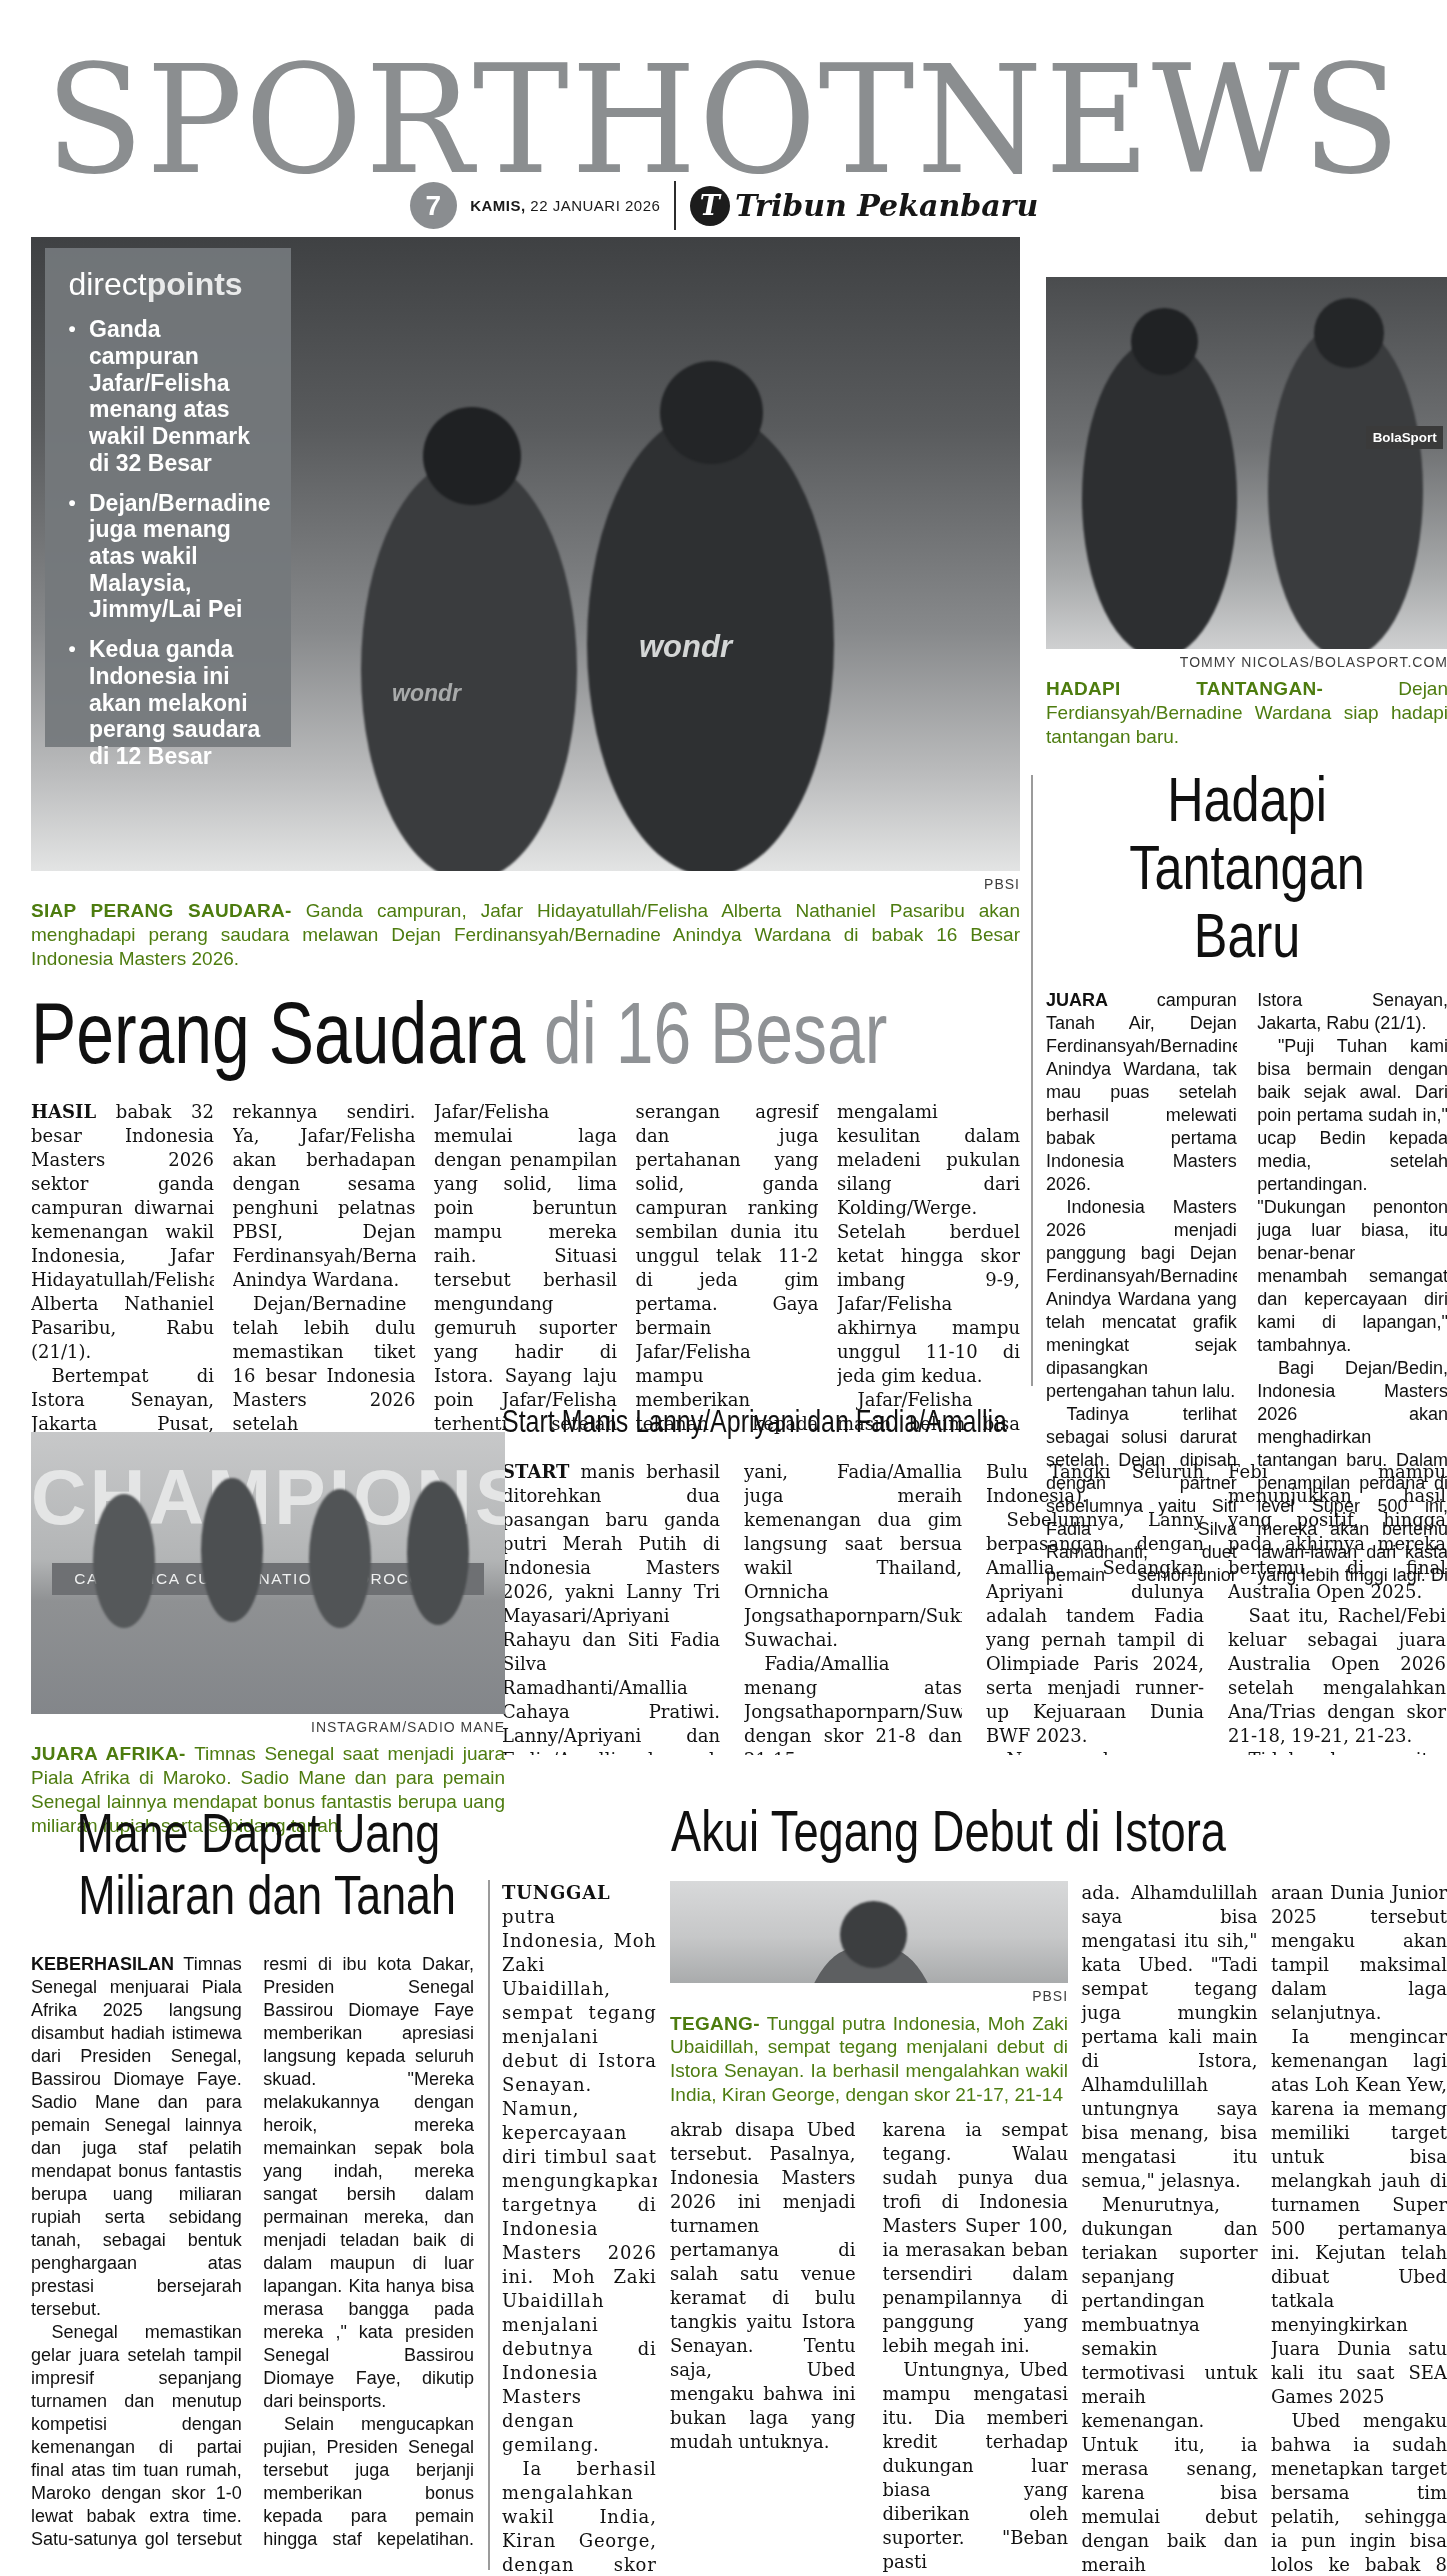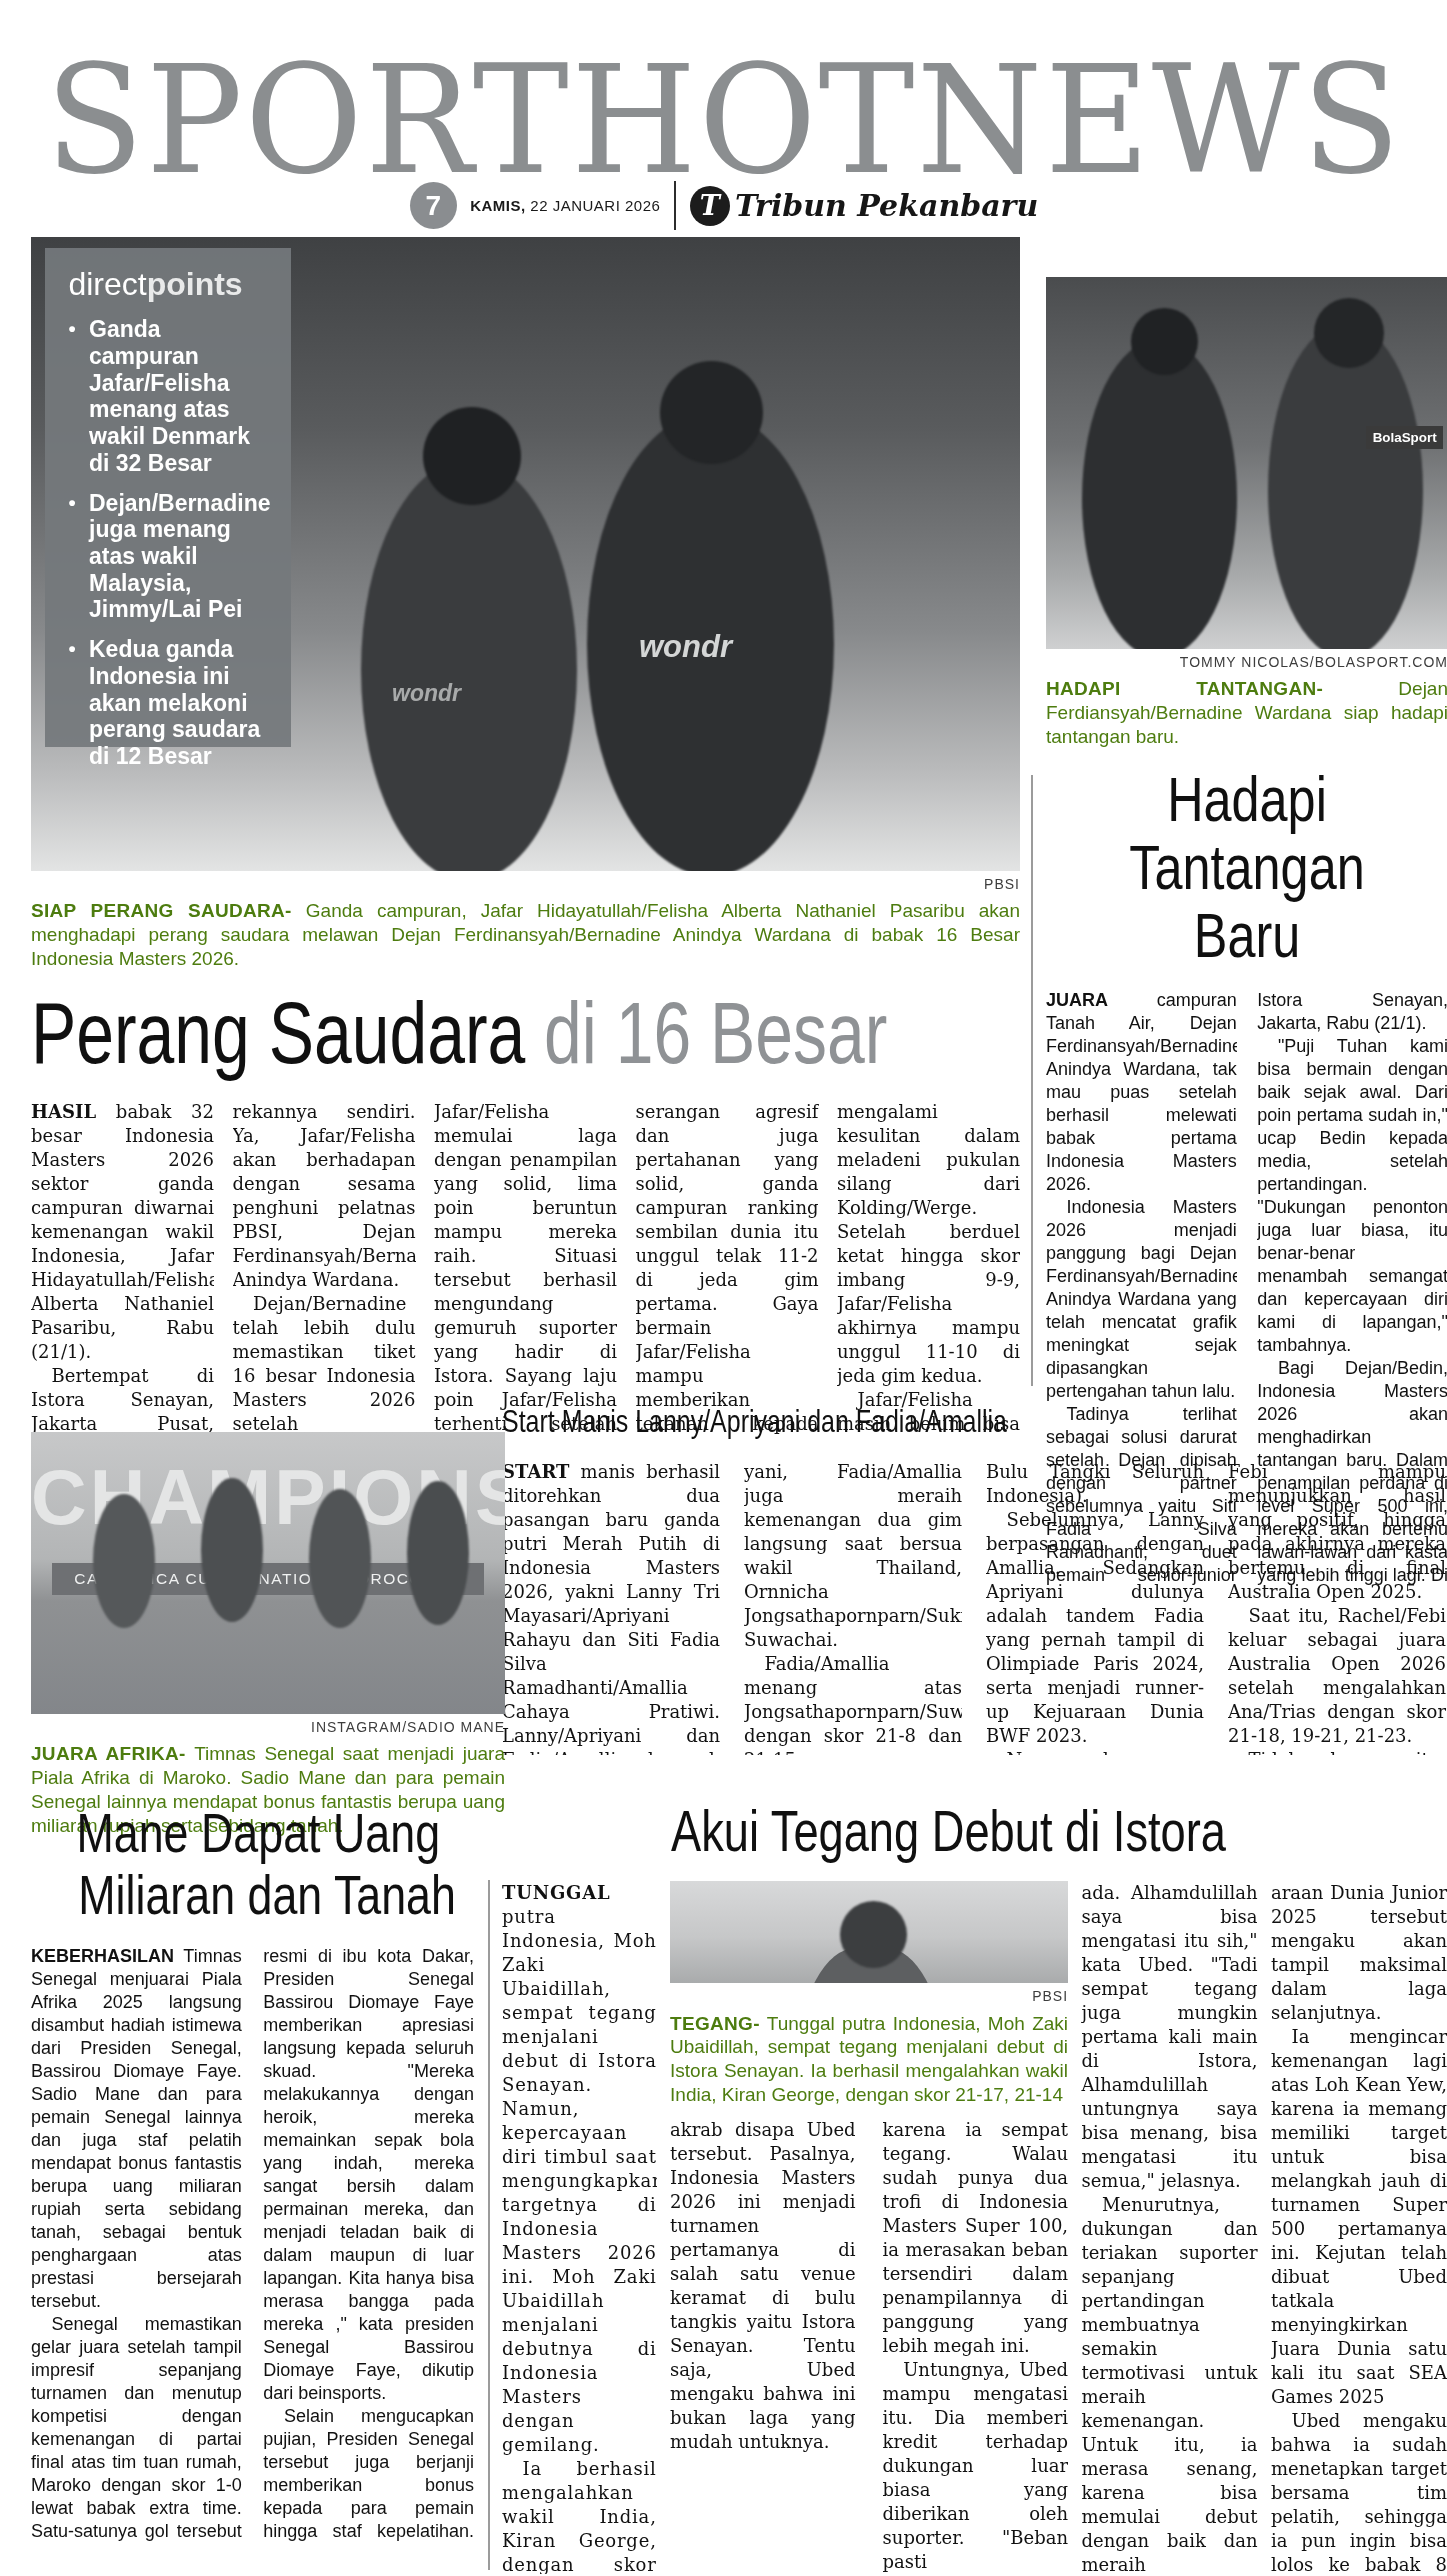--- a/index.html
+++ b/index.html
@@ -83,21 +83,21 @@
   .sen .photo { width:474px; height:282px; background:linear-gradient(180deg,#c7c8c9 0%,#b3b5b6 45%,#8f9193 60%,#83868a 100%); }
   .champs { position:absolute; left:0; top:20.6px; width:100%; text-align:center; color:#e9eaea;
             font-family:"Liberation Sans",sans-serif; font-weight:bold; font-size:77px; letter-spacing:3.1px; opacity:.9; }
   .cafstrip { position:absolute; left:20.6px; right:20.6px; top:131px; background:#6e7073; color:#f0f1f1;
               font-family:"Liberation Sans",sans-serif; font-size:15.5px; letter-spacing:1.5px; text-align:center;
               padding:7.2px 0; }
 
   
   .mane { position:absolute; left:31px; top:1802px; width:443px; }
   .mane-hl { font-size:56px; line-height:1.1; text-align:center; }
-  .mane .cols { margin-top:20px; gap:21.6px; height:598px; }
+  .mane .cols { margin-top:28px; gap:21.6px; height:598px; }
   .mane .col { width:211px; }
 
   
   .akui { position:absolute; left:502px; top:1802px; width:945px; }
   .akui-hl { font-size:58px; line-height:1; margin-left:169px; }
   .akui-body { margin-top:20.6px; display:flex; gap:13.4px; height:693px; }
   .akui-c1 { width:159px; letter-spacing:0.8px; }
   .akui-mid { width:398px; display:flex; flex-direction:column; }
   .akui-mid .photo { width:398px; height:336px; background:linear-gradient(180deg,#d8d9da 0%,#c6c7c8 55%,#a9abac 100%); }
   .akui-mid .cols { margin-top:10.3px; gap:27px; height:auto; flex:1; }

